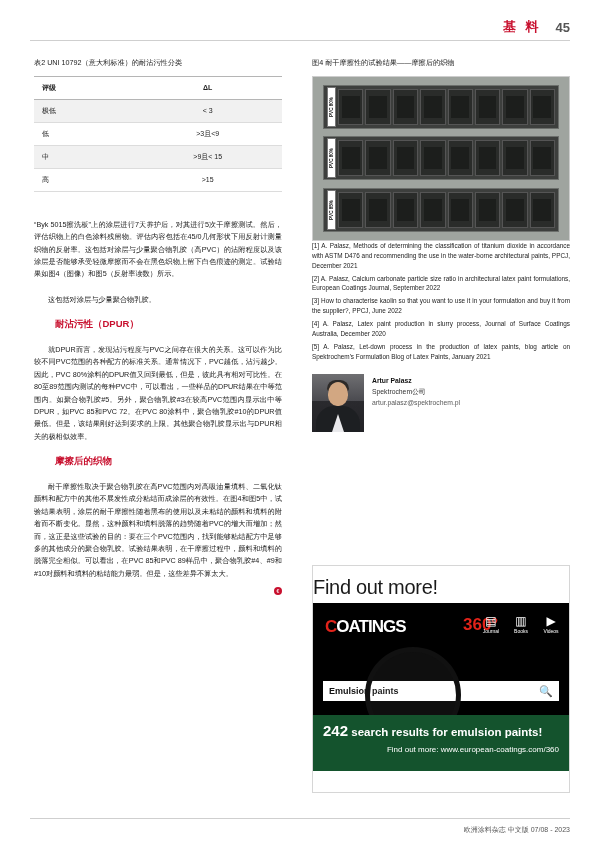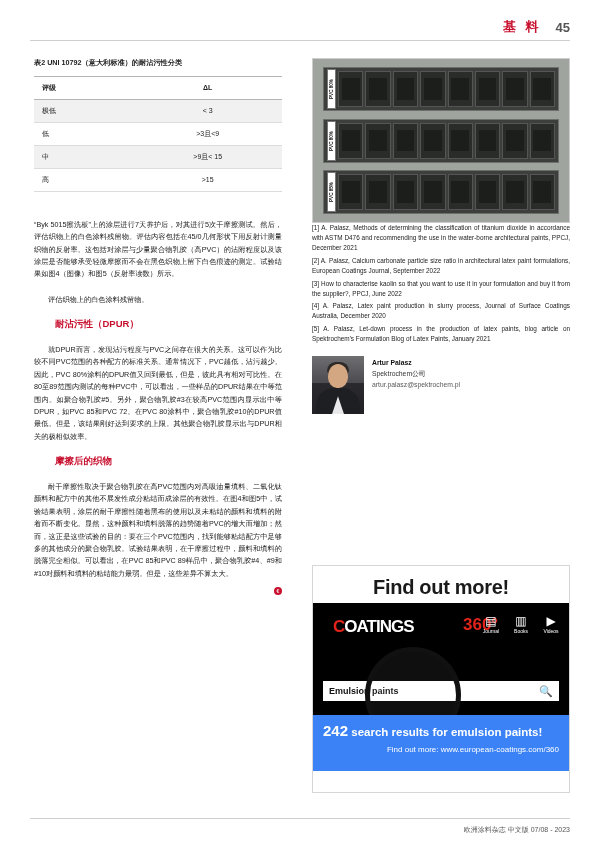--- a/index.html
+++ b/index.html
@@ -56,21 +56,20 @@
     position: absolute;
     top: 58px;
     left: 312px;
     width: 258px;
   }
   .cap {
     font-size: 7.2px;
     color: #222;
     line-height: 1.5;
     margin-bottom: 7px;
-    font-weight: bold;
   }
   
   table.uni {
     width: 100%;
     border-collapse: collapse;
     font-size: 7px;
     color: #222;
   }
   table.uni th {
     text-align: left;
@@ -248,36 +247,36 @@
     left: 312px;
     top: 565px;
     width: 258px;
     height: 228px;
     border: 1px solid #d6d6d6;
     background: #ffffff;
     box-sizing: border-box;
     overflow: hidden;
   }
   .ad-title {
-    text-align: center;
+    text-align: left;
     font-size: 20px;
-    font-weight: bold;
+    font-weight: normal;
     color: #1a1a1a;
     padding: 10px 0 4px;
     letter-spacing: -0.3px;
   }
   .ad-band {
     position: relative;
     height: 112px;
     background: #000000;
     overflow: hidden;
   }
   .ad-logo {
     position: absolute;
-    left: 20px;
+    left: 12px;
     top: 14px;
     font-size: 17px;
     font-weight: bold;
     color: #ffffff;
     letter-spacing: -1px;
   }
   .ad-logo .o { color: #e2231a; }
   .ad-360 {
     position: absolute;
     left: 150px;
@@ -342,21 +341,21 @@
     position: absolute;
     width: 7px;
     height: 28px;
     background: #111;
     right: -14px;
     bottom: -18px;
     transform: rotate(-40deg);
     border-radius: 3px;
   }
   .ad-foot {
-    background: #3b82f6;
+    background: #14532d;
     color: #ffffff;
     padding: 8px 10px 10px;
     height: 56px;
     box-sizing: border-box;
   }
   .ad-foot .l1 {
     font-size: 11.5px;
     font-weight: bold;
     line-height: 1.1;
   }
@@ -434,34 +433,35 @@
         <tr>
           <td>高</td>
           <td class="r">&gt;15</td>
         </tr>
       </tbody>
     </table>
 
     <div style="height:14px"></div>
 
     <p class="body">“Byk 5015擦洗板”上的涂层进行7天养护后，对其进行5次干摩擦测试。然后，评估织物上的白色涂料残留物。评估内容包括在45/0几何形状下用反射计测量织物的反射率。这包括对涂层与少量聚合物乳胶（高PVC）的沾附程度以及该涂层是否能够承受轻微摩擦而不会在黑色织物上留下白色痕迹的测定。试验结果如图4（图像）和图5（反射率读数）所示。</p>
-    <p class="body indent">评估织物上的白色涂料残留物。</p>
+    <p class="body indent">这包括对涂层与少量聚合物乳胶。</p>
 
     <h2 class="sec">耐沾污性（DPUR）</h2>
     <p class="body indent">就DPUR而言，发现沾污程度与PVC之间存在很大的关系。这可以作为比较不同PVC范围的各种配方的标准关系。通常情况下，PVC越低，沾污越少。因此，PVC 80%涂料的DPUR值又回到最低，但是，彼此具有相对可比性。在80至89范围内测试的每种PVC中，可以看出，一些样品的DPUR结果在中等范围内。如聚合物乳胶#5。另外，聚合物乳胶#3在较高PVC范围内显示出中等DPUR，如PVC 85和PVC 72。在PVC 80涂料中，聚合物乳胶#10的DPUR值最低。但是，该结果刚好达到要求的上限。其他聚合物乳胶显示出与DPUR相关的极相似效率。</p>
 
     <h2 class="sec">摩擦后的织物</h2>
     <p class="body indent">耐干摩擦性取决于聚合物乳胶在高PVC范围内对高吸油量填料、二氧化钛颜料和配方中的其他不展发性成分粘结而成涂层的有效性。在图4和图5中，试验结果表明，涂层的耐干摩擦性随着黑布的使用以及未粘结的颜料和填料的附着而不断变化。显然，这种颜料和填料脱落的趋势随着PVC的增大而增加；然而，这正是这些试验的目的：要在三个PVC范围内，找到能够粘结配方中足够多的其他成分的聚合物乳胶。试验结果表明，在干摩擦过程中，颜料和填料的脱落完全相似。可以看出，在PVC 85和PVC 89样品中，聚合物乳胶#4、#9和#10对颜料和填料的粘结能力最弱。但是，这些差异不算太大。</p>
     <div style="text-align:right;margin-top:-6px">
       <span class="endmark">€</span>
     </div>
   </div>
 
   <div class="col-right">
 
+    <div class="cap">图4 耐干摩擦性的试验结果——摩擦后的织物</div>
 
     <div class="figbox">
       <div class="strip">
         <div class="tag">PVC 80%</div>
         <div class="swatches">
           <div class="sw"></div>
           <div class="sw"></div>
           <div class="sw"></div>
           <div class="sw"></div>
           <div class="sw"></div>

